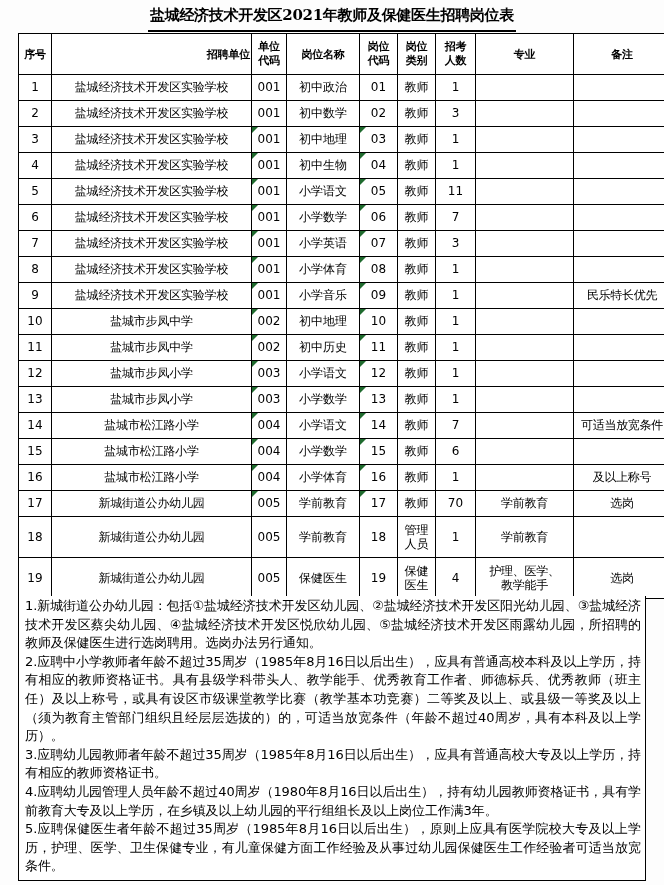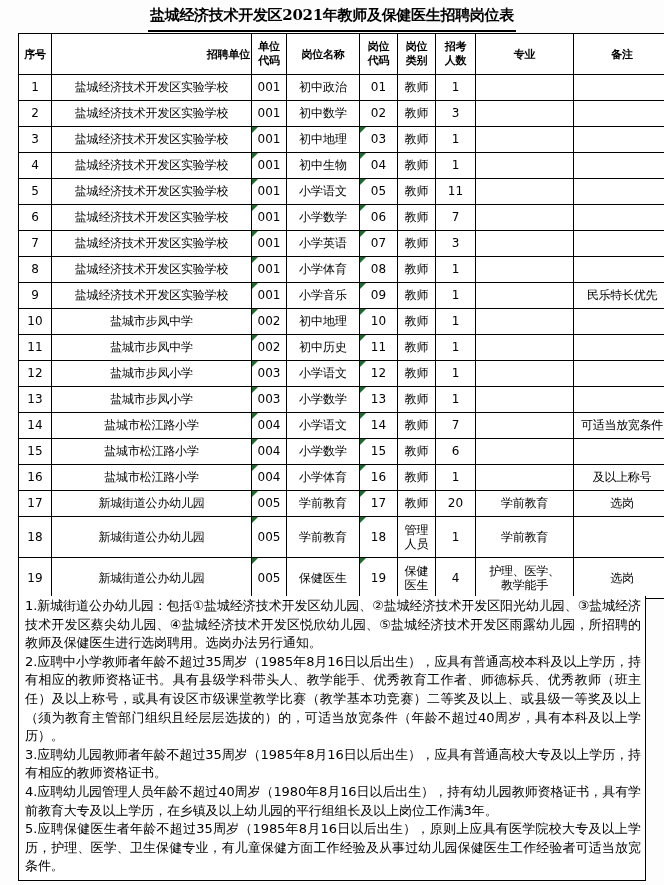--- a/index.html
+++ b/index.html
@@ -77,20 +77,21 @@
   .hdr-stack {
     display: block;
     line-height: 14px;
   }
   
   table.grid tbody td {
     height: 25px;
   }
   tbody tr.tall td {
     height: 40px;
+    border-radius: 14px;
   }
   td.c-seq   { width: 30px; font-size: 12px; }
   td.c-unit  { width: 198px; text-align: left; padding-left: 7px; font-size: 12.5px; letter-spacing: -0.2px;}
   td.c-ucode { width: 32px; font-size: 11.5px; }
   td.c-pname { width: 70px; font-size: 12.5px; }
   td.c-pcode { width: 35px; font-size: 11.5px; }
   td.c-ptype { width: 35px; font-size: 12px; }
   td.c-num   { width: 37px; font-weight: bold; font-size: 12px; }
   td.c-major { width: 95px; font-size: 12px; letter-spacing: -0.3px;}
   td.c-note  { width: 94px; font-size: 12px; letter-spacing: -0.3px;}
@@ -341,21 +342,21 @@
             <td class="c-major"><span></span></td>
             <td class="c-note"><span>及以上称号</span></td>
           </tr>
           <tr>
             <td class="c-seq"><span>17</span></td>
             <td class="c-unit"><span>新城街道公办幼儿园</span></td>
             <td class="c-ucode"><span class="cmt"></span><span>005</span></td>
             <td class="c-pname"><span>学前教育</span></td>
             <td class="c-pcode"><span class="cmt"></span><span>17</span></td>
             <td class="c-ptype"><span>教师</span></td>
-            <td class="c-num"><span>20</span></td>
+            <td class="c-num"><span>70</span></td>
             <td class="c-major"><span>学前教育</span></td>
             <td class="c-note"><span>选岗</span></td>
           </tr>
           <tr class="tall">
             <td class="c-seq"><span>18</span></td>
             <td class="c-unit"><span>新城街道公办幼儿园</span></td>
             <td class="c-ucode"><span class="cmt"></span><span>005</span></td>
             <td class="c-pname"><span>学前教育</span></td>
             <td class="c-pcode"><span class="cmt"></span><span>18</span></td>
             <td class="c-ptype">

